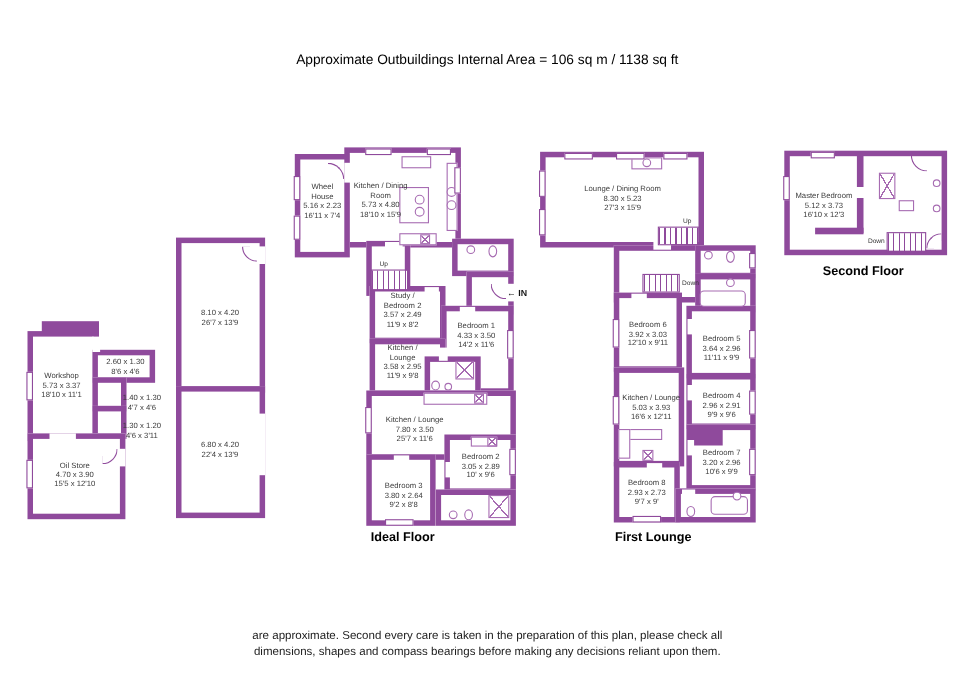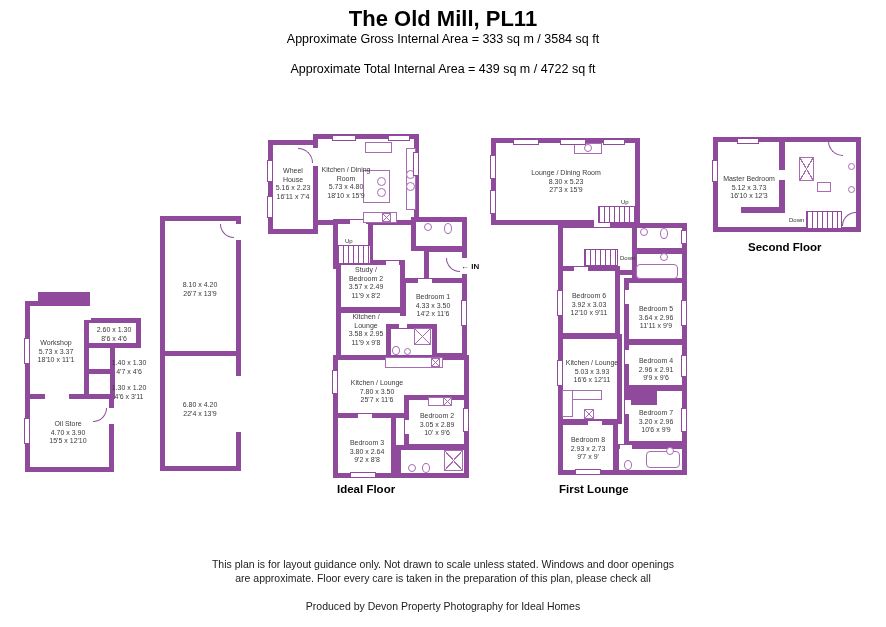--- a/index.html
+++ b/index.html
@@ -33,23 +33,21 @@
   .ftitle{position:absolute;font-weight:bold;font-size:11.5px;color:#000;z-index:5;}
   .tiny{position:absolute;font-size:6px;color:#333;z-index:4;line-height:6px;}
   .in-note{position:absolute;font-size:8px;font-weight:bold;color:#111;z-index:5;}
   .ftr{position:absolute;left:0;width:886px;text-align:center;font-size:10.5px;color:#1c1c1c;z-index:5;}
 </style>
 </head>
 <body>
 
 <div id="page">
 
-  <div class="hdr title">The Old Mill, PL11</div>
-  <div class="hdr sub" style="top:32px">Approximate Gross Internal Area = 333 sq m / 3584 sq ft</div>
-  <div class="hdr sub" style="top:62px">Approximate Total Internal Area = 439 sq m / 4722 sq ft</div>
+  <div class="hdr sub" style="top:47px">Approximate Outbuildings Internal Area = 106 sq m / 1138 sq ft</div>
 
   <div class="wallfill" style="left:38px;top:292px;width:52px;height:10px"></div>
   <div class="room" style="left:25px;top:301px;width:65px;height:100px"></div>
   <div class="room" style="left:84px;top:318px;width:57px;height:30px"></div>
   <div class="room" style="left:84px;top:343px;width:31px;height:31px"></div>
   <div class="room" style="left:84px;top:369px;width:31px;height:30px"></div>
   <div class="room" style="left:25px;top:394px;width:89px;height:78px"></div>
   <div class="gap" style="left:84px;top:306px;width:7px;height:14px"></div>
   <div class="gap" style="left:45px;top:394px;width:24px;height:7px"></div>
   <div class="gap" style="left:107px;top:408px;width:7px;height:16px"></div>
@@ -297,17 +295,16 @@
   <div class="arc tl" style="left:842px;top:212px;width:14px;height:14px"></div>
   <div class="win" style="left:737px;top:138px;width:22px;height:6px"></div>
   <div class="win" style="left:712px;top:160px;width:6px;height:22px"></div>
   <div class="rlabel" style="left:749px;top:175px;width:70px">
     <span class="nm">Master Bedroom</span>
     <span>5.12 x 3.73</span>
     <span>16'10 x 12'3</span>
     </div>
   <div class="ftitle" style="left:748px;top:241px">Second Floor</div>
 
-  <div class="ftr" style="top:558px">This plan is for layout guidance only. Not drawn to scale unless stated. Windows and door openings</div>
-  <div class="ftr" style="top:572px">are approximate. Floor every care is taken in the preparation of this plan, please check all</div>
-  <div class="ftr" style="top:600px">Produced by Devon Property Photography for Ideal Homes</div>
+  <div class="ftr" style="top:572px">are approximate. Second every care is taken in the preparation of this plan, please check all</div>
+  <div class="ftr" style="top:586px">dimensions, shapes and compass bearings before making any decisions reliant upon them.</div>
 
 </div>
 
 </body></html>

